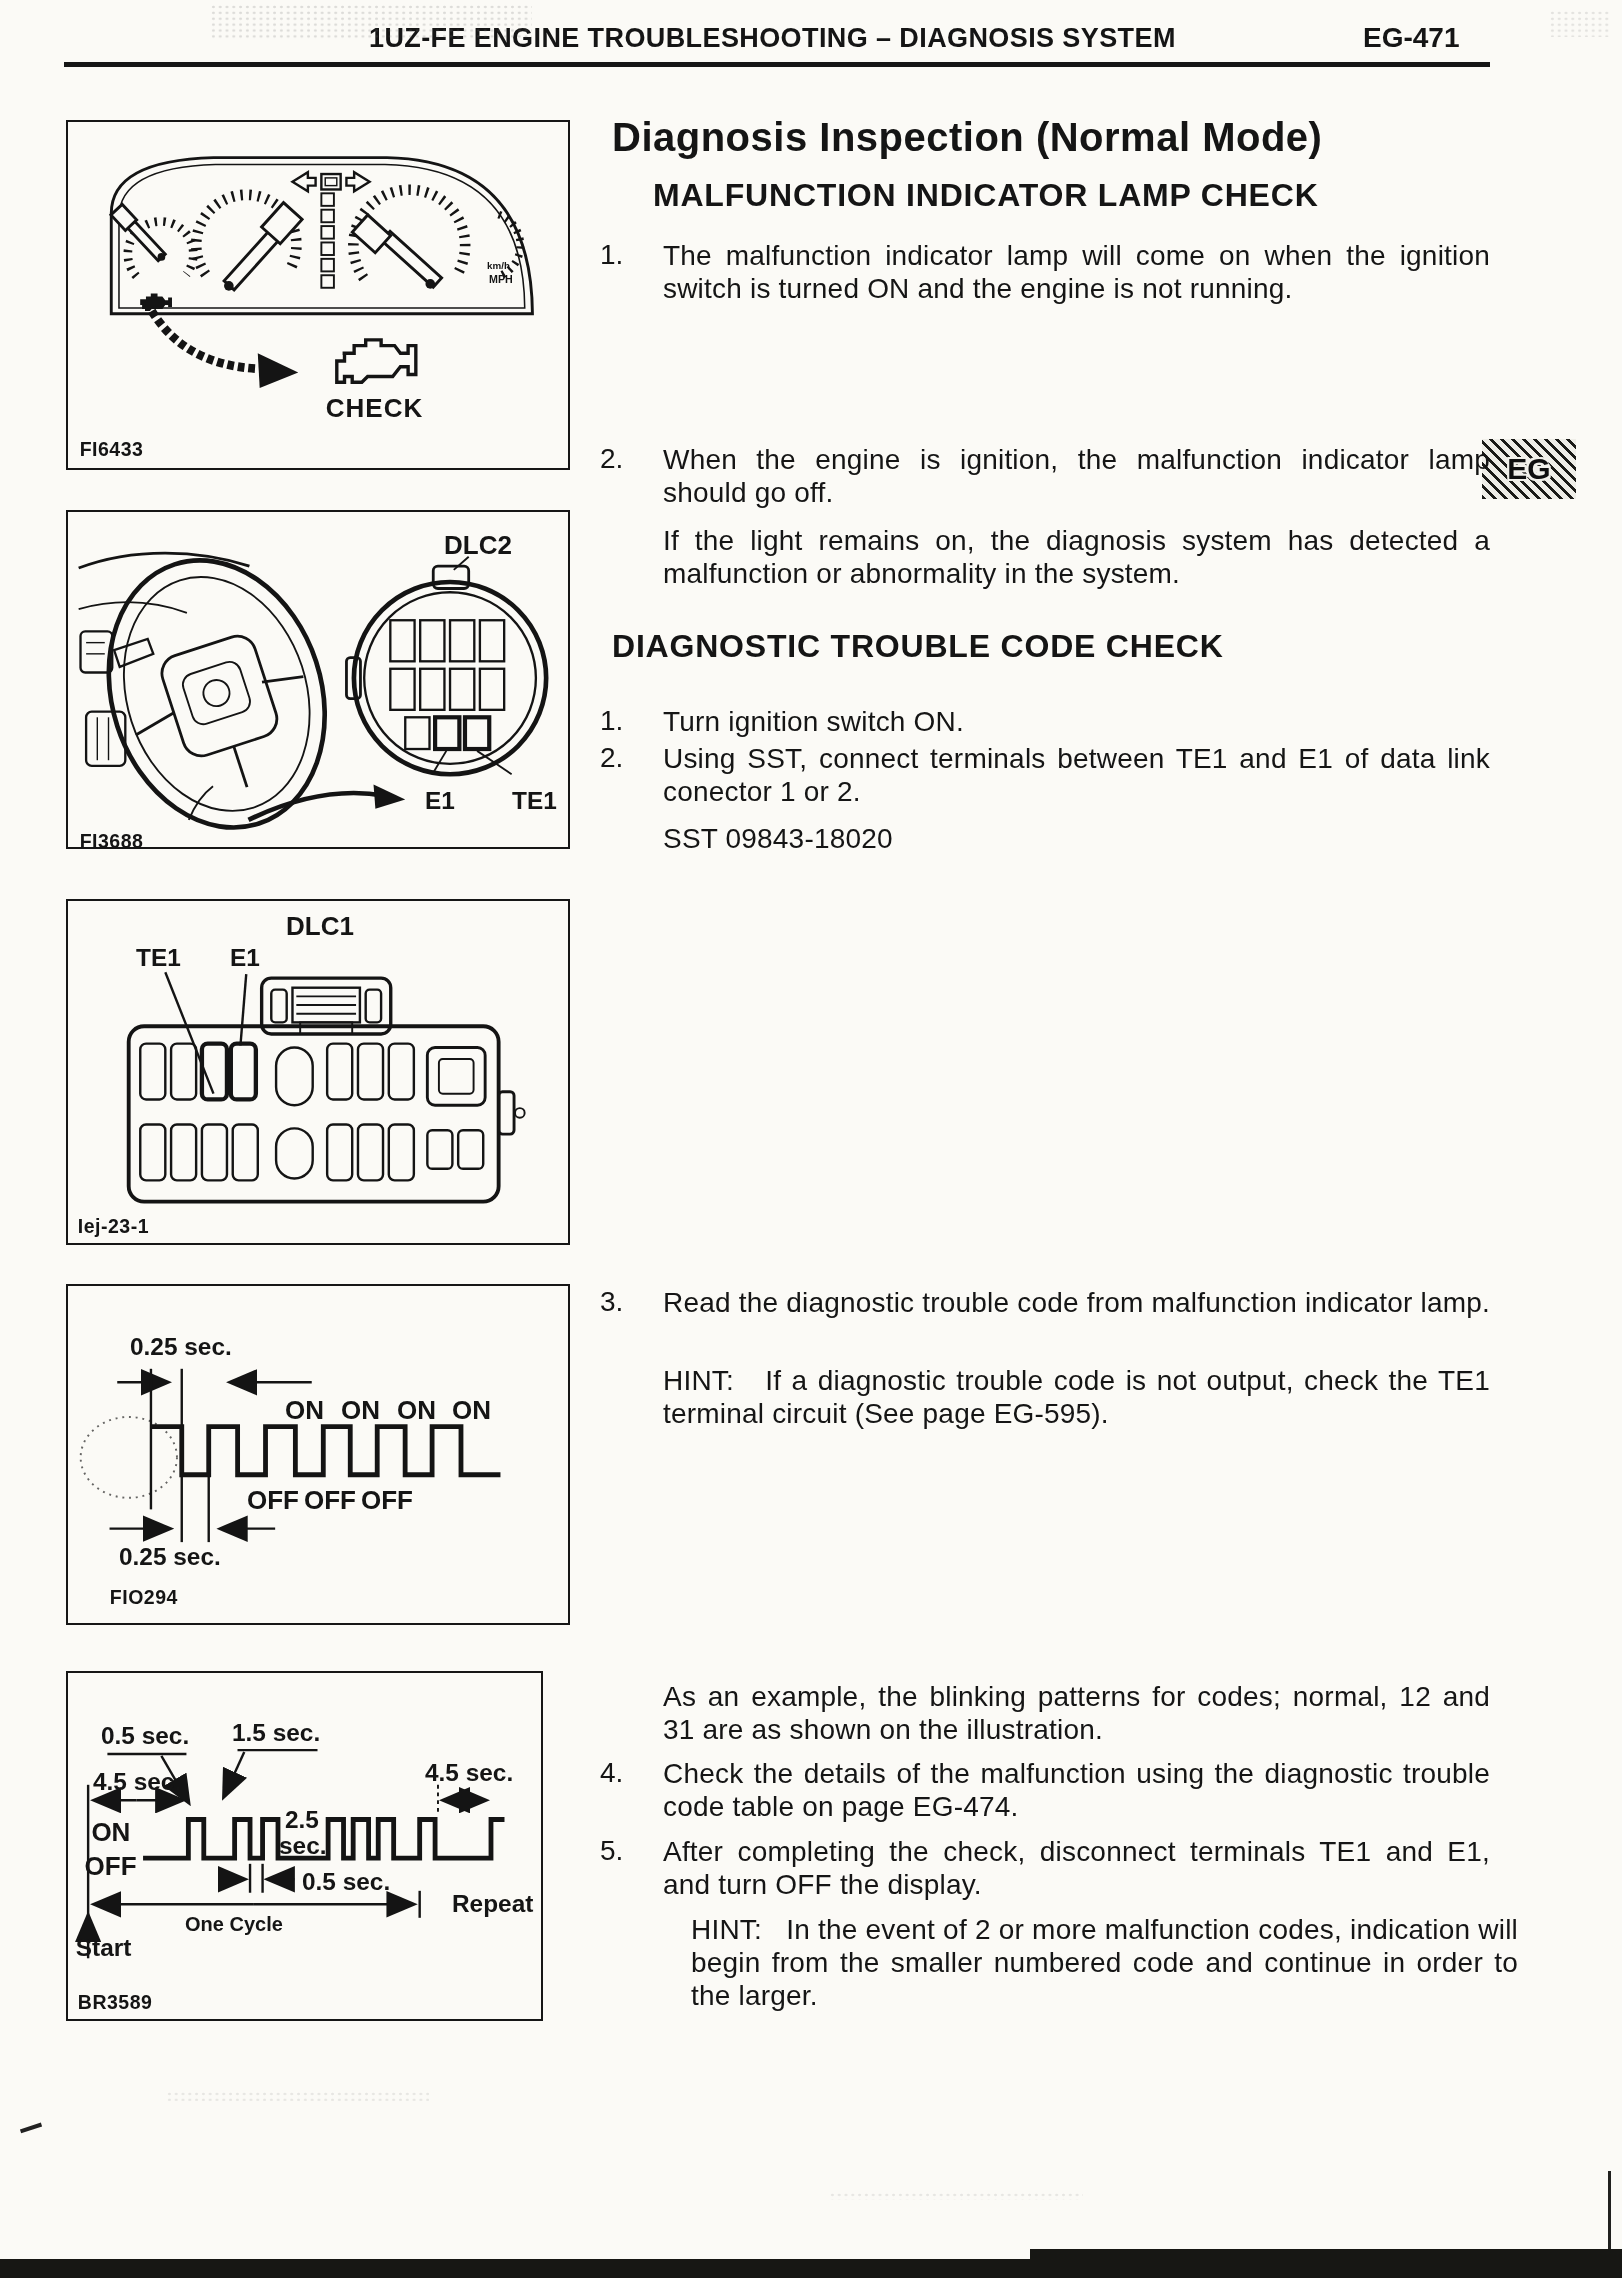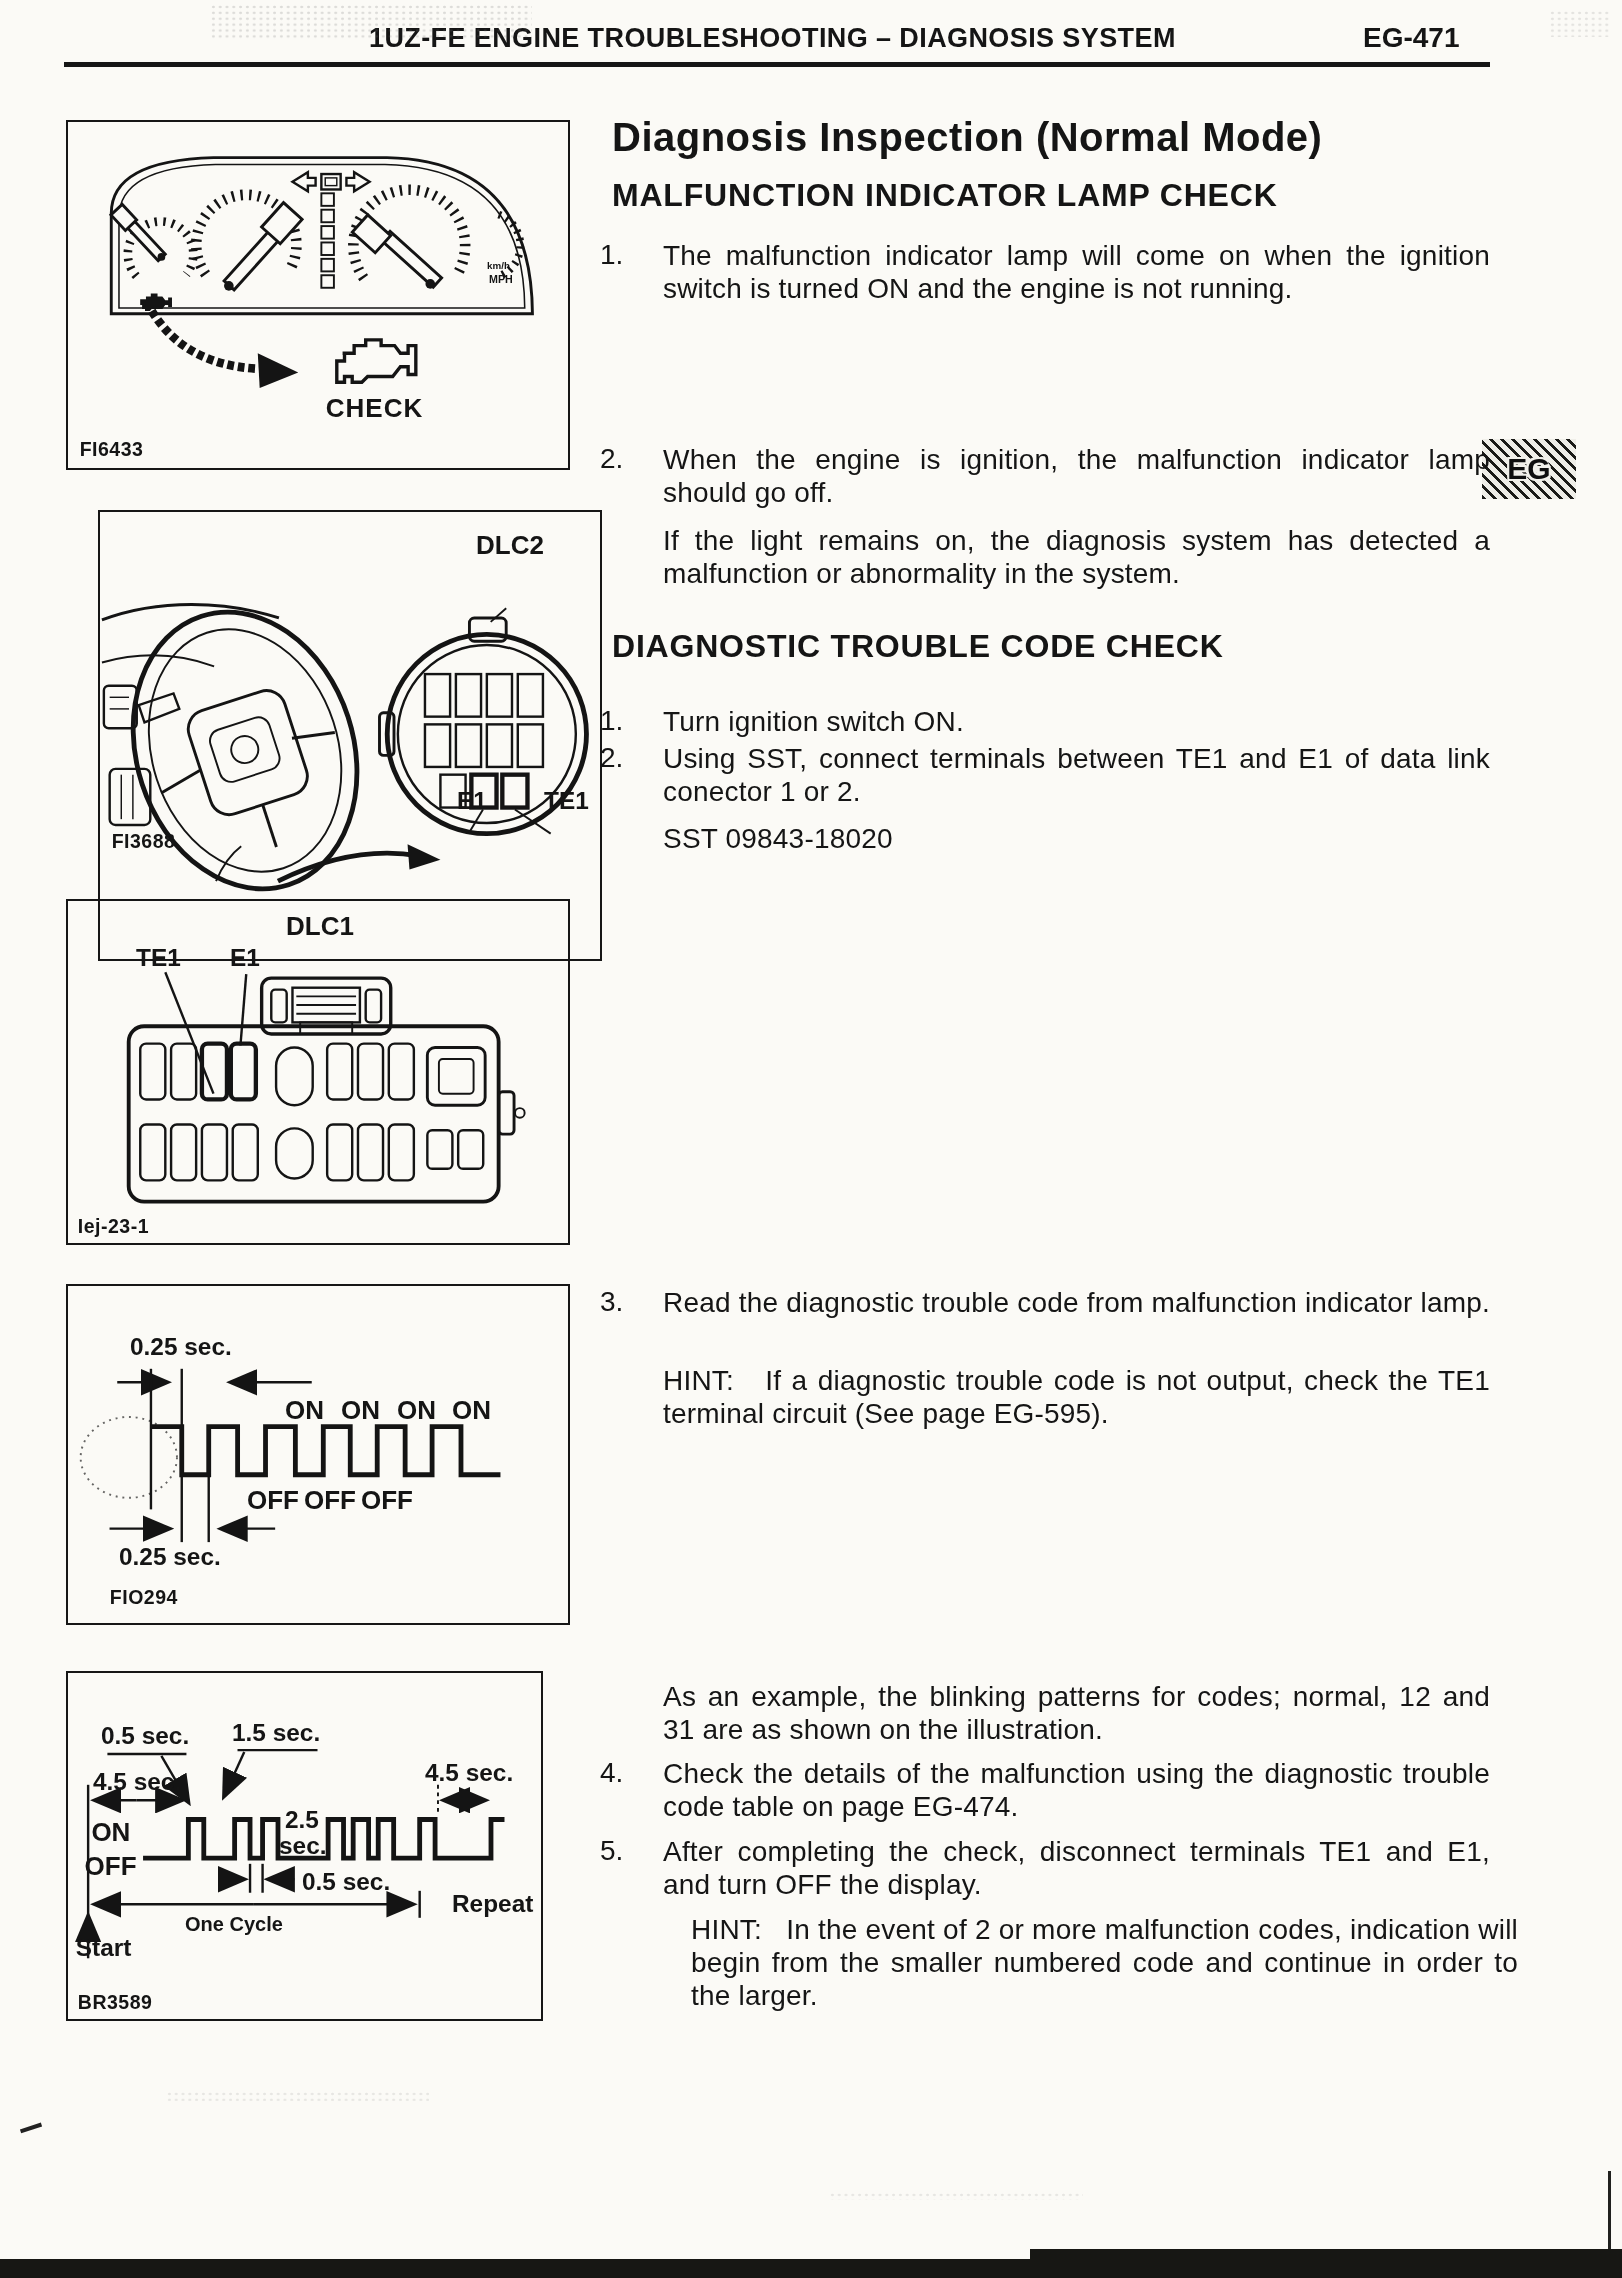--- a/index.html
+++ b/index.html
@@ -92,21 +92,21 @@
       <polygon class="fl" points="238,260 196,240 198,276"></polygon>
 
       <path class="ln" stroke-width="3.5" d="M284,240 L296,240 L296,232 L308,232 L308,226 L324,226 L324,232 L338,232 L344,240 L352,240 L352,232 L360,232 L360,262 L352,262 L352,254 L344,254 L336,264 L310,264 L304,270 L294,270 L294,264 L286,264 L286,270 L278,270 L278,248 L286,248 L286,240 Z"></path>
     </svg>
     <div class="tiny" style="left:419px;top:138px;font-size:9.8px;">km/h</div>
     <div class="tiny" style="left:421px;top:151px;font-size:10.7px;">MPH</div>
     <div class="check-lab">CHECK</div>
     <div class="fid" style="left:11.7px;top:316px;">FI6433</div>
   </div>
 
-  <div class="figbox" style="top:510px;height:451px;margin-left:32px;">
+  <div class="figbox" style="top:510px;height:339px;">
     <svg viewBox="0 0 517 359">
 
       <path class="ln" stroke-width="3" d="M2,60 C60,38 130,40 185,58"></path>
       <path class="ln" stroke-width="2" d="M2,104 C45,92 85,96 118,108"></path>
       <rect class="ln" stroke-width="2.5" x="4" y="128" width="34" height="44" rx="5"></rect>
       <line class="ln" stroke-width="1.5" x1="10" y1="140" x2="30" y2="140"></line>
       <line class="ln" stroke-width="1.5" x1="10" y1="152" x2="30" y2="152"></line>
       <rect class="ln" stroke-width="2.5" x="10" y="214" width="42" height="58" rx="6"></rect>
       <line class="ln" stroke-width="1.5" x1="22" y1="220" x2="22" y2="266"></line>
       <line class="ln" stroke-width="1.5" x1="34" y1="220" x2="34" y2="266"></line>
@@ -265,21 +265,21 @@
     <div class="fdim" style="left:217px;top:133px;">2.5</div>
     <div class="fdim" style="left:211px;top:159px;">sec.</div>
     <div class="fdim" style="left:234px;top:195px;">0.5 sec.</div>
     <div class="fdim" style="left:117px;top:240px;font-size:20px;">One Cycle</div>
     <div class="fdim" style="left:384px;top:217px;">Repeat</div>
     <div class="fdim" style="left:7.8px;top:261px;">Start</div>
     <div class="fid" style="left:9.8px;top:318px;">BR3589</div>
   </div>
 
   <div class="title">Diagnosis Inspection (Normal Mode)</div>
-  <div class="shead" style="top:177px;">MALFUNCTION INDICATOR LAMP CHECK</div>
+  <div class="shead" style="top:177px;margin-left:41px;">MALFUNCTION INDICATOR LAMP CHECK</div>
 
   <div class="para" style="top:239px;">
     <span class="pnum">1.</span>
     <span class="ptxt">The malfunction indicator lamp will come on when the ignition switch is turned ON and the engine is not running.</span>
   </div>
   <div class="para" style="top:443px;">
     <span class="pnum">2.</span>
     <span class="ptxt">When the engine is ignition, the malfunction indicator lamp should go off.</span>
   </div>
   <div class="plain" style="top:524px;">If the light remains on, the diagnosis system has detected a malfunction or abnormality in the system.</div>

